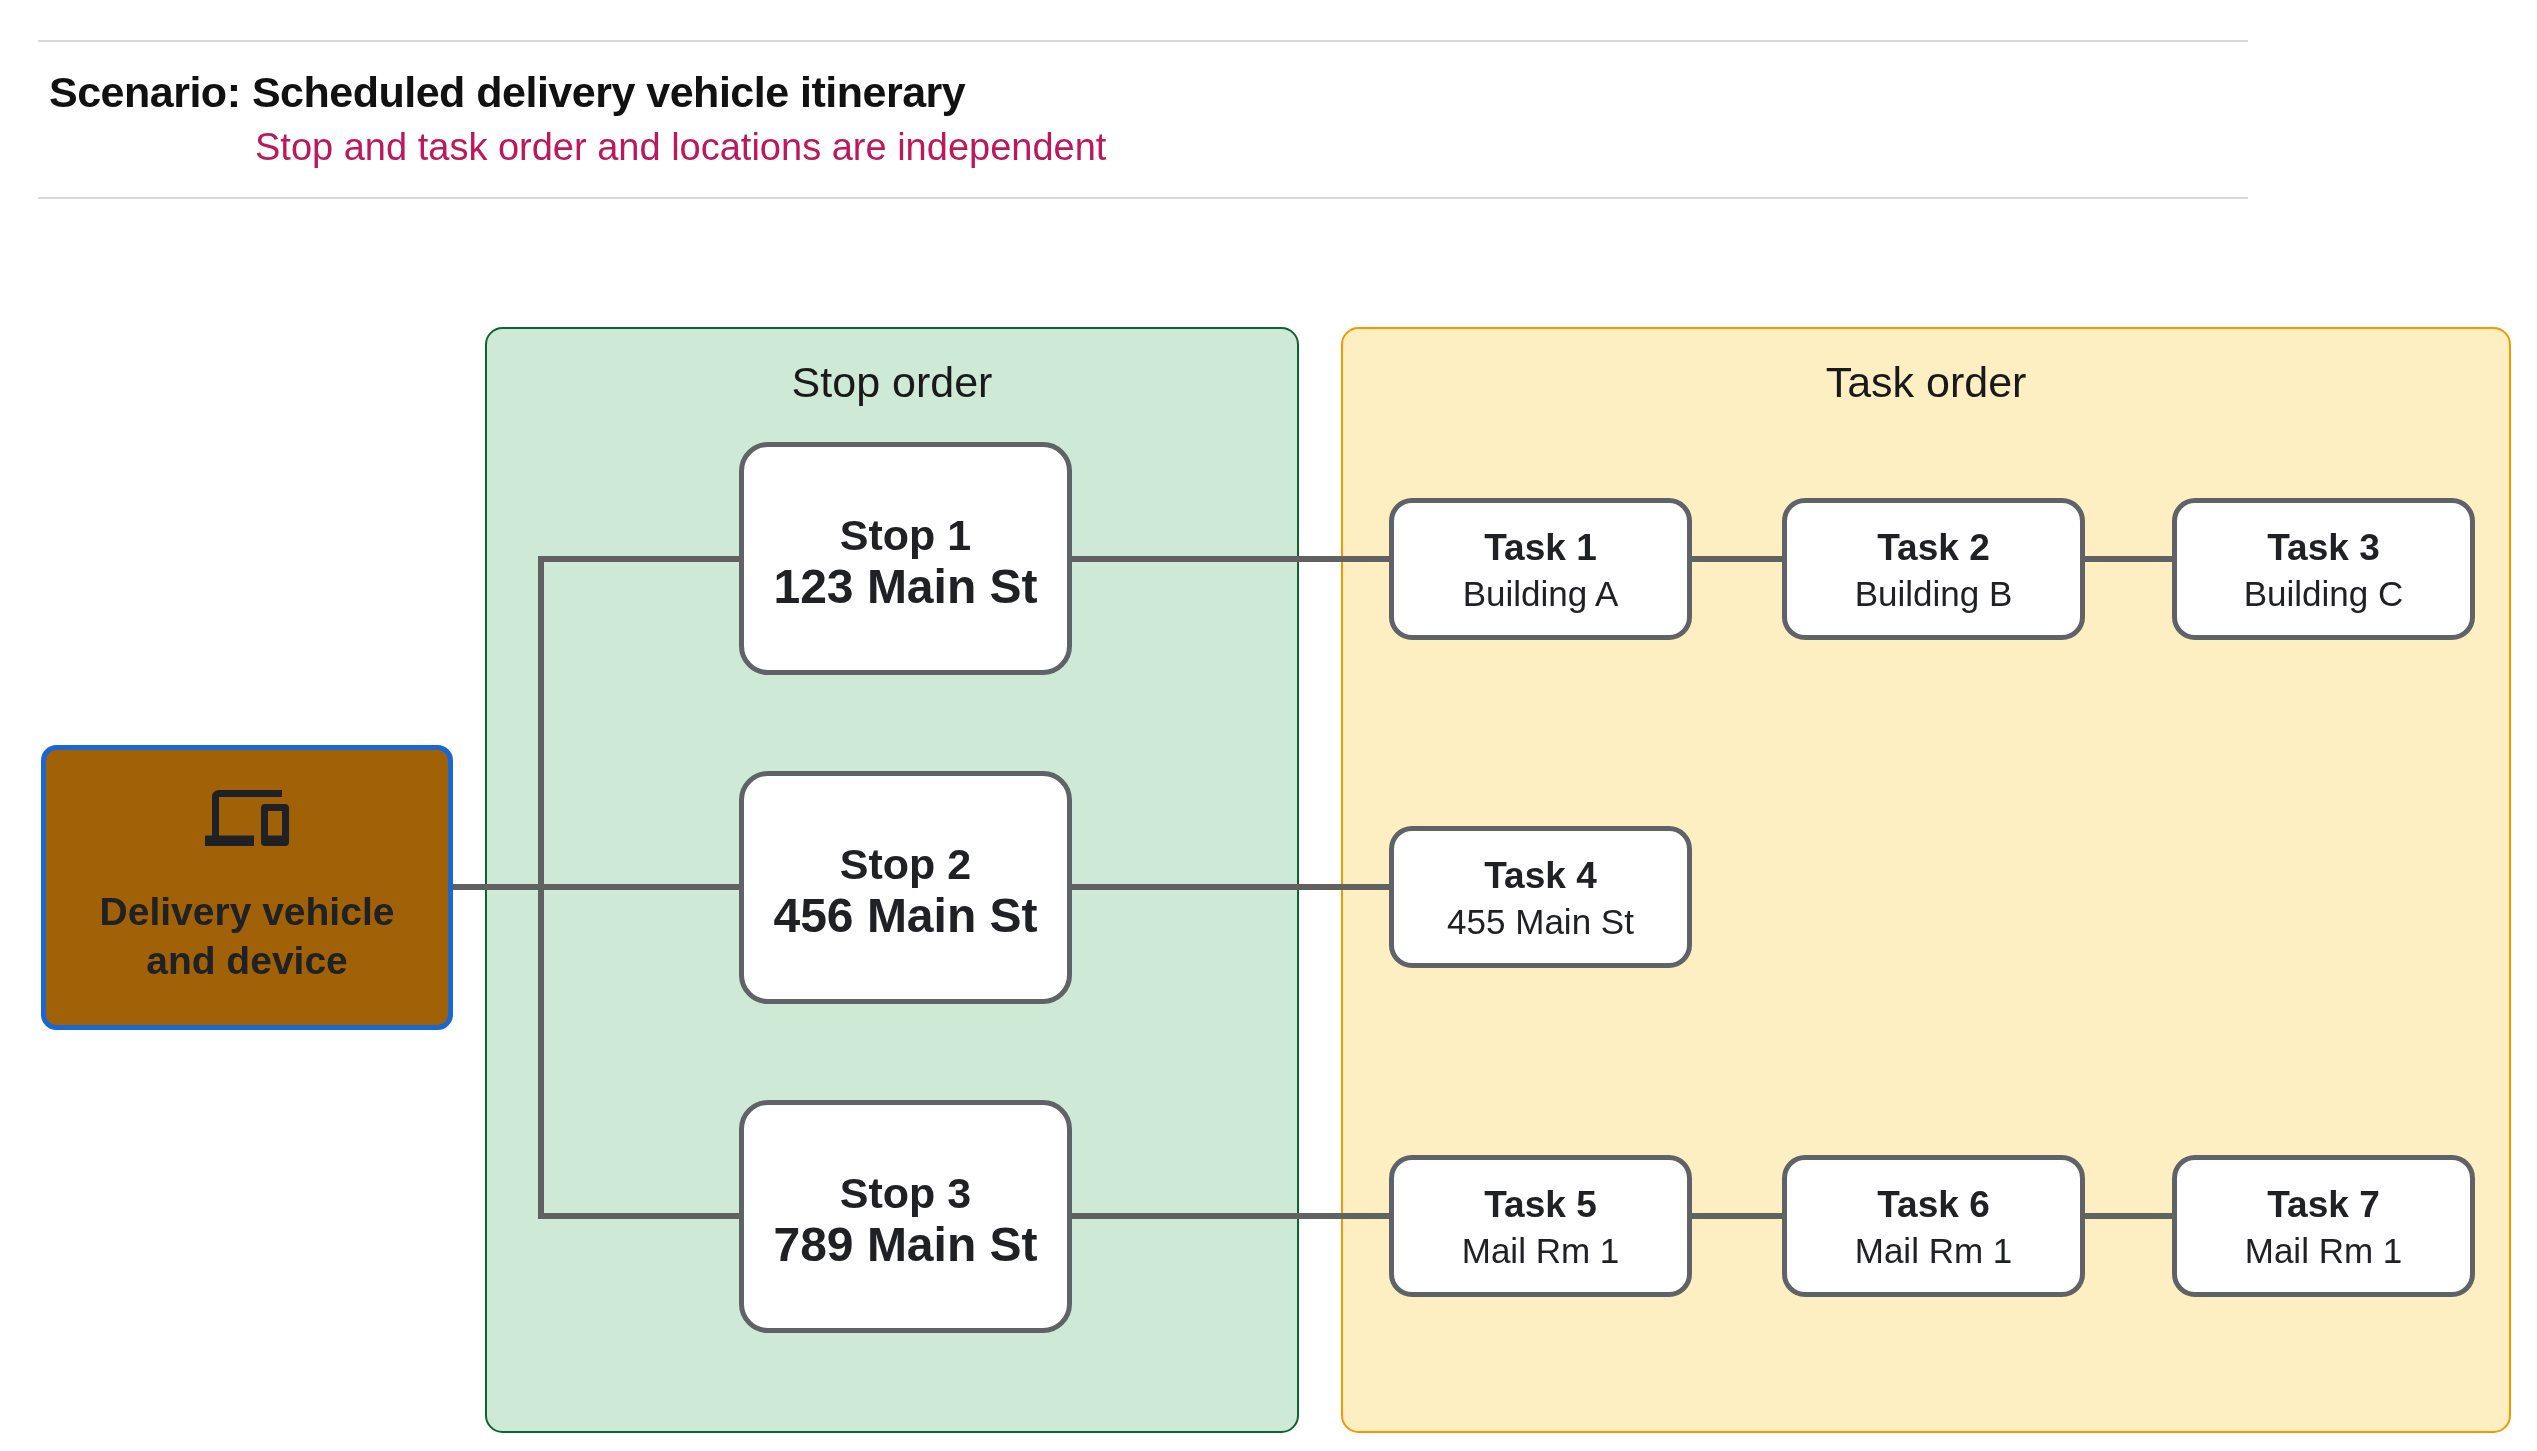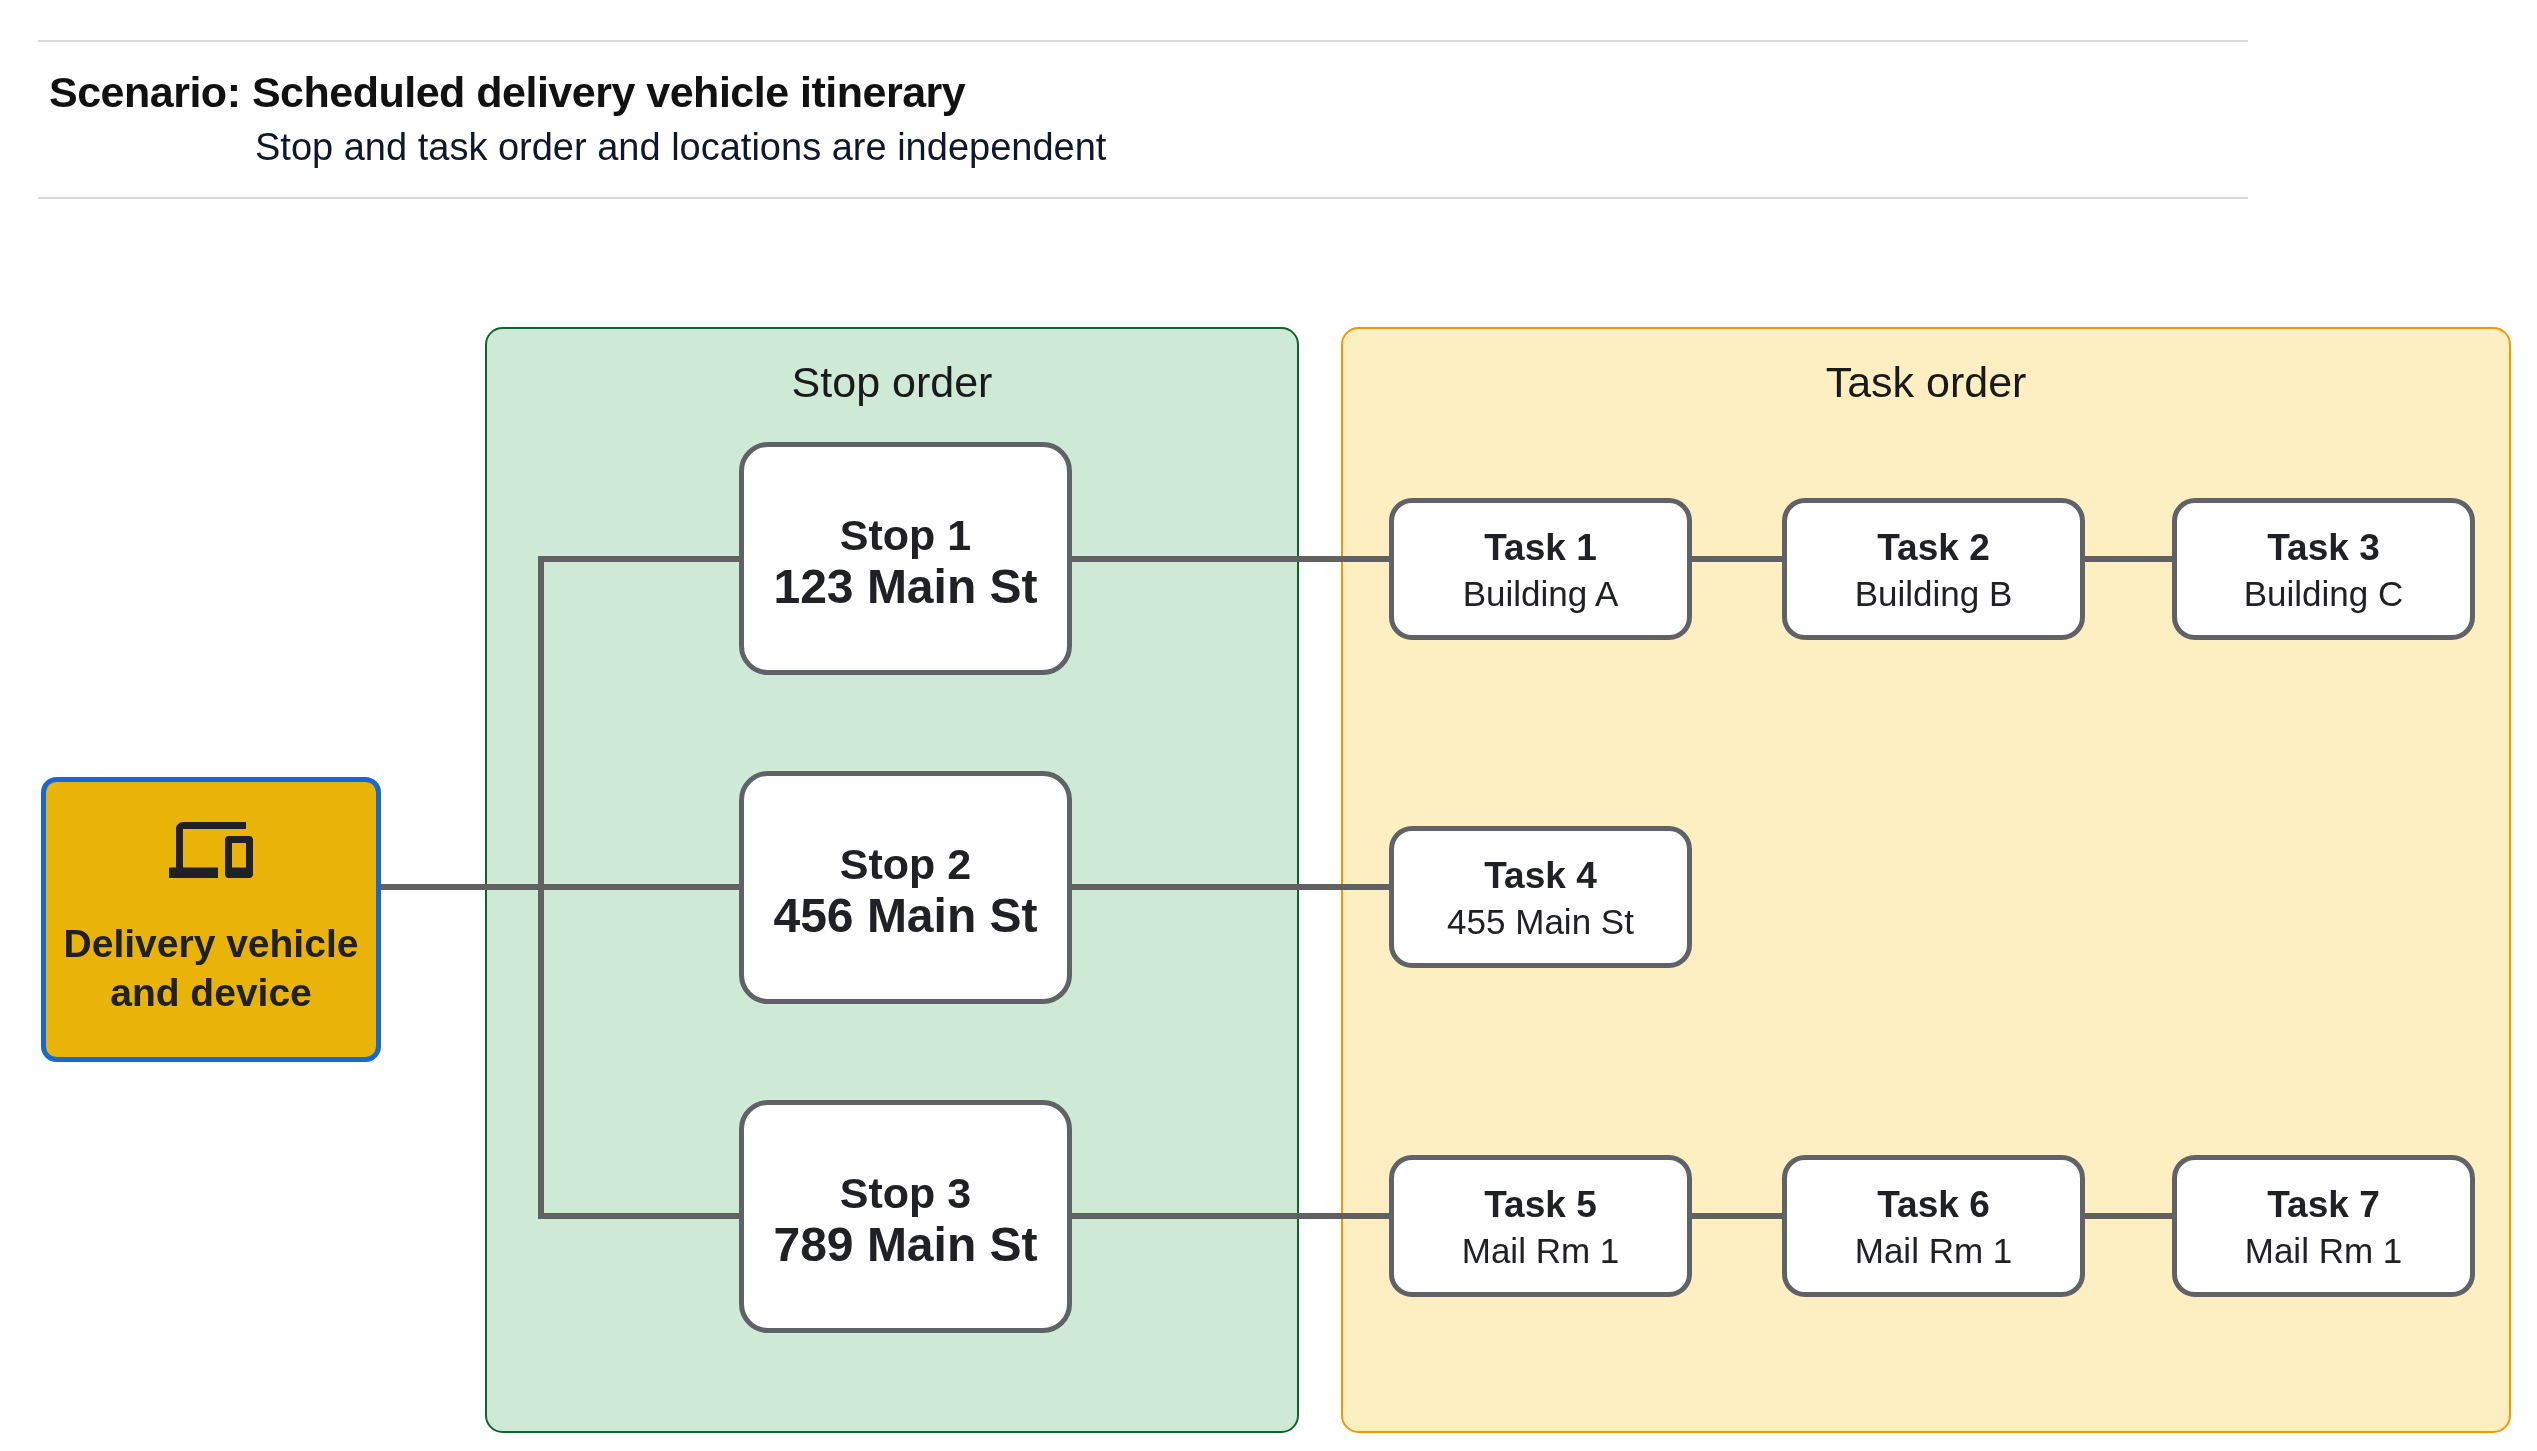--- a/index.html
+++ b/index.html
@@ -17,21 +17,21 @@
   .hr { position: absolute; left: 38px; width: 2210px; height: 1.9px; background: #d9d9d9; }
   .hr-top { top: 40px; }
   .hr-bottom { top: 197px; }
   .title {
     position: absolute; left: 49px; top: 68px;
     font-size: 43px; font-weight: 700; letter-spacing: -0.5px; color: #111;
     white-space: nowrap;
   }
   .subtitle {
     position: absolute; left: 255px; top: 126px;
-    font-size: 38px; font-weight: 400; color: #0f172a;
+    font-size: 38px; font-weight: 400; color: #be185d;
     white-space: nowrap;
   }
 
   
   .panel { position: absolute; top: 308px; height: 1106px; border-radius: 17.5px; box-sizing: border-box; z-index: 0; margin-top: 19px; }
   .panel-green  { left: 485px;  width: 814px;  background: #CEEAD6; border: 2.9px solid #0D652D; }
   .panel-orange { left: 1341px; width: 1170px; background: #FEEFC3; border: 2.9px solid #F29900; }
   .panel-title {
     position: absolute; top: 29px; left: 0; width: 100%;
     text-align: center; font-size: 43px; font-weight: 400; color: #1a1a1a;
@@ -66,22 +66,22 @@
   .stop-node .node-title { font-size: 43px; font-weight: 700; line-height: 56px; }
   .stop-node .node-subtitle { font-size: 48px; font-weight: 700; line-height: 48px; }
 
   .task-node { width: 303px; height: 142px; border-radius: 23px; margin-top: 10px; }
   .col-1 { left: 1389px; } .col-2 { left: 1782px; } .col-3 { left: 2172px; }
   .row-1 { top: 488px; }   .row-2 { top: 816px; }   .row-3 { top: 1145px; }
   .task-node .node-title { font-size: 37px; font-weight: 700; line-height: 48px; }
   .task-node .node-subtitle { font-size: 35px; font-weight: 400; line-height: 43px; }
 
   .source-node {
-    left: 41px; top: 745px; width: 340px; height: 285px; border-radius: 15.5px;
-    background: #eab308; border: 5.8px solid #1967D2; gap: 41px; margin-top: 32px;
+    left: 41px; top: 745px; width: 412px; height: 285px; border-radius: 15.5px;
+    background: #a16207; border: 5.8px solid #1967D2; gap: 41px;
   }
   .source-label { font-size: 39px; font-weight: 700; line-height: 49px; color: #202124; }
   .devices-icon { display: block; }
 </style>
 </head>
 <body>
 
 <div class="canvas">
 
   <div class="hr hr-top"></div>

